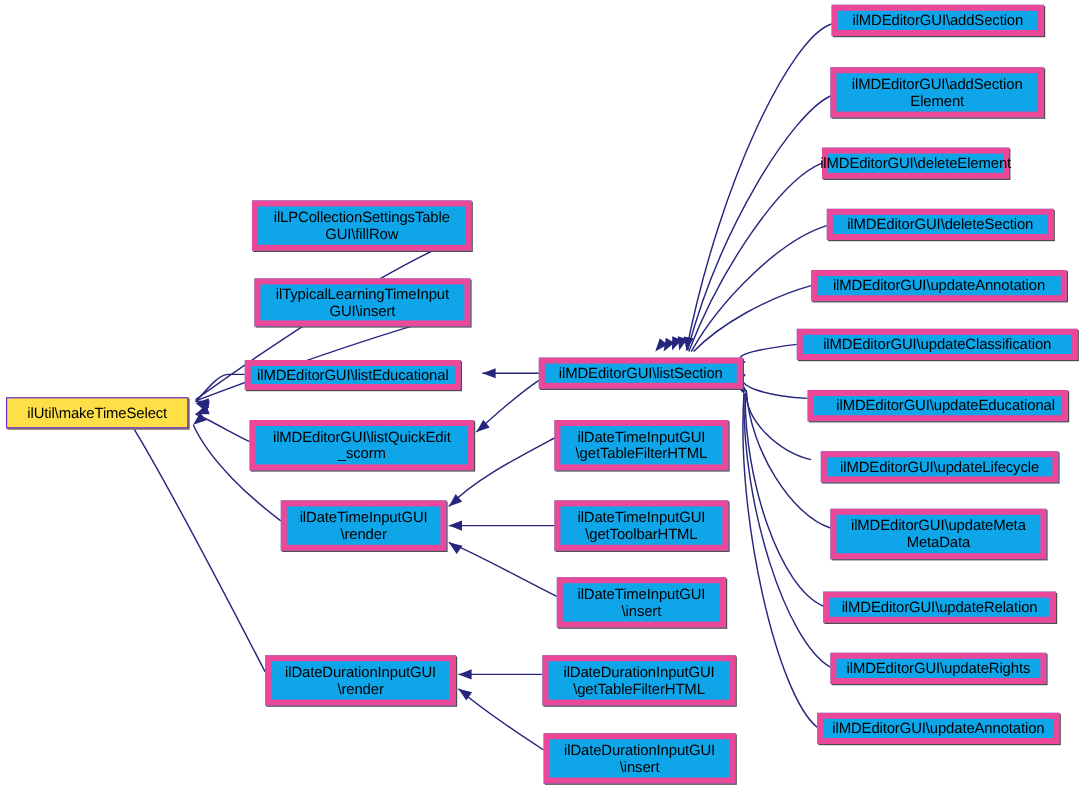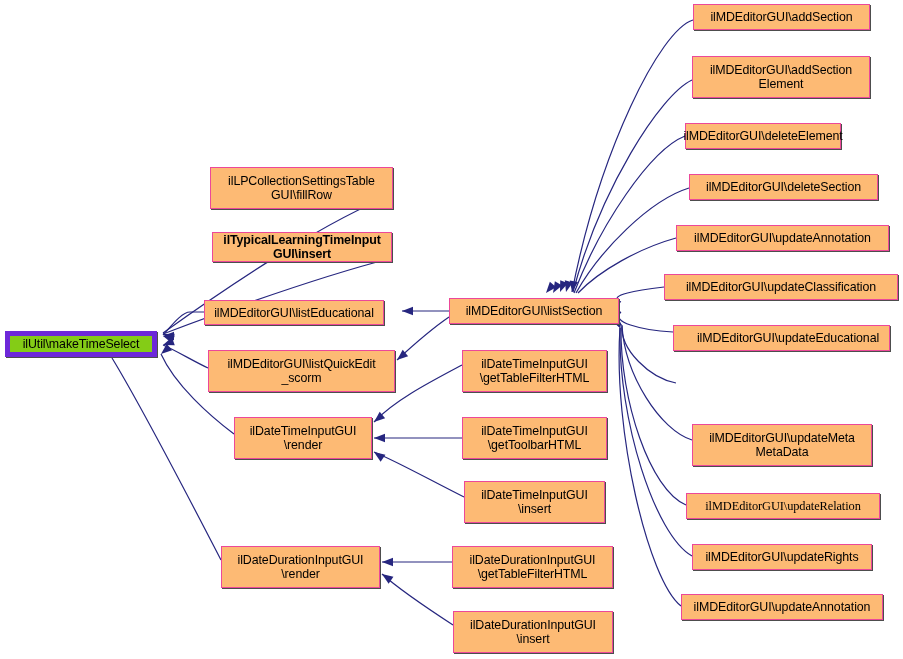--- a/index.html
+++ b/index.html
@@ -20,37 +20,37 @@
     position: absolute;
     left: 0;
     top: 0;
     width: 903px;
     height: 659px;
     pointer-events: none;
   }
   .graph-node {
     position: absolute;
     box-sizing: border-box;
-    border: 1px solid #ec4899;
-    background: #fdba74;
+    border: 5px solid #ec4899;
+    background: #0ea5e9;
     color: #000000;
     display: flex;
     align-items: center;
     justify-content: center;
     text-align: center;
     font-size: 12.4px;
     line-height: 14px;
     letter-spacing: -0.1px;
     white-space: pre-line;
     box-shadow: 1px 1px 0 0 #4d4d4d;
     z-index: 2;
   }
   .graph-node.highlight {
-    background: #84cc16;
-    border: 5px solid #6d28d9;
+    background: #fde047;
+    border: 1px solid #6d28d9;
     justify-content: center;
   }
   .node-label {
     display: block;
     padding: 0 4px;
     white-space: pre-line;
   }
 </style>
 </head>
 <body>
@@ -104,21 +104,21 @@
       <polygon points="0,0 -11,-4.2 -11,4.2" fill="#26267f" transform="translate(621,312) rotate(10)"></polygon>
       <polygon points="0,0 -11,-4.2 -11,4.2" fill="#26267f" transform="translate(622,325) rotate(30)"></polygon>
       <polygon points="0,0 -11,-4.2 -11,4.2" fill="#26267f" transform="translate(622,326) rotate(45)"></polygon>
       <polygon points="0,0 -11,-4.2 -11,4.2" fill="#26267f" transform="translate(621,327) rotate(55)"></polygon>
       <polygon points="0,0 -11,-4.2 -11,4.2" fill="#26267f" transform="translate(620,328) rotate(62)"></polygon>
       <polygon points="0,0 -11,-4.2 -11,4.2" fill="#26267f" transform="translate(620,328) rotate(68)"></polygon>
     </svg>
 <div class="graph-node highlight" style="left: 5px; top: 331px; width: 152px; height: 26px;"><span class="node-label">ilUtil\makeTimeSelect</span></div>
     <div class="graph-node" style="left: 210px; top: 167px; width: 183px; height: 42px;"><span class="node-label">ilLPCollectionSettingsTable
 GUI\fillRow</span></div>
-    <div class="graph-node" style="left: 212px; top: 232px; width: 180px; height: 30px; font-weight: bold;"><span class="node-label">ilTypicalLearningTimeInput
+    <div class="graph-node" style="left: 212px; top: 232px; width: 180px; height: 40px;"><span class="node-label">ilTypicalLearningTimeInput
 GUI\insert</span></div>
     <div class="graph-node" style="left: 204px; top: 300px; width: 180px; height: 25px;"><span class="node-label">ilMDEditorGUI\listEducational</span></div>
     <div class="graph-node" style="left: 208px; top: 350px; width: 187px; height: 42px; align-items: center;"><span class="node-label">ilMDEditorGUI\listQuickEdit
 _scorm</span></div>
     <div class="graph-node" style="left: 234px; top: 417px; width: 138px; height: 42px;"><span class="node-label">ilDateTimeInputGUI
 \render</span></div>
     <div class="graph-node" style="left: 221px; top: 546px; width: 159px; height: 42px;"><span class="node-label">ilDateDurationInputGUI
 \render</span></div>
     <div class="graph-node" style="left: 449px; top: 298px; width: 170px; height: 26px;"><span class="node-label">ilMDEditorGUI\listSection</span></div>
     <div class="graph-node" style="left: 462px; top: 350px; width: 145px; height: 42px;"><span class="node-label">ilDateTimeInputGUI
@@ -132,18 +132,19 @@
     <div class="graph-node" style="left: 453px; top: 611px; width: 160px; height: 42px;"><span class="node-label">ilDateDurationInputGUI
 \insert</span></div>
     <div class="graph-node" style="left: 693px; top: 4px; width: 177px; height: 26px;"><span class="node-label">ilMDEditorGUI\addSection</span></div>
     <div class="graph-node" style="left: 692px; top: 56px; width: 178px; height: 42px;"><span class="node-label">ilMDEditorGUI\addSection
 Element</span></div>
     <div class="graph-node" style="left: 685px; top: 123px; width: 156px; height: 26px;"><span class="node-label">ilMDEditorGUI\deleteElement</span></div>
     <div class="graph-node" style="left: 689px; top: 174px; width: 189px; height: 26px;"><span class="node-label">ilMDEditorGUI\deleteSection</span></div>
     <div class="graph-node" style="left: 676px; top: 225px; width: 213px; height: 26px;"><span class="node-label">ilMDEditorGUI\updateAnnotation</span></div>
     <div class="graph-node" style="left: 664px; top: 274px; width: 234px; height: 26px;"><span class="node-label">ilMDEditorGUI\updateClassification</span></div>
     <div class="graph-node" style="left: 673px; top: 325px; width: 217px; height: 26px; padding-left: 13px;"><span class="node-label">ilMDEditorGUI\updateEducational</span></div>
+    <div class="graph-node" style="left: 684px; top: 376px; width: 198px; height: 26px;"><span class="node-label">ilMDEditorGUI\updateLifecycle</span></div>
     <div class="graph-node" style="left: 692px; top: 424px; width: 180px; height: 42px;"><span class="node-label">ilMDEditorGUI\updateMeta
 MetaData</span></div>
-    <div class="graph-node" style="left: 686px; top: 493px; width: 194px; height: 26px; font-family: Liberation Serif, serif;"><span class="node-label">ilMDEditorGUI\updateRelation</span></div>
+    <div class="graph-node" style="left: 686px; top: 493px; width: 194px; height: 26px;"><span class="node-label">ilMDEditorGUI\updateRelation</span></div>
     <div class="graph-node" style="left: 692px; top: 544px; width: 180px; height: 26px;"><span class="node-label">ilMDEditorGUI\updateRights</span></div>
     <div class="graph-node" style="left: 681px; top: 594px; width: 202px; height: 26px;"><span class="node-label">ilMDEditorGUI\updateAnnotation</span></div>
   </div>
 
 </body></html>

